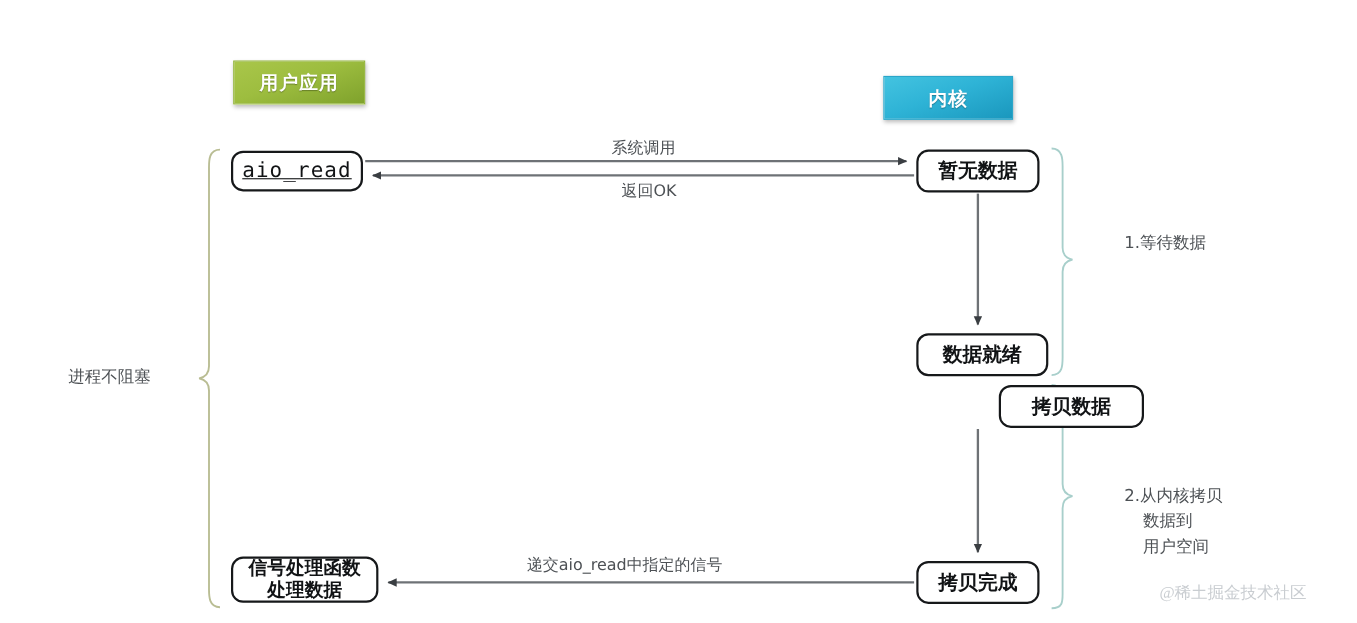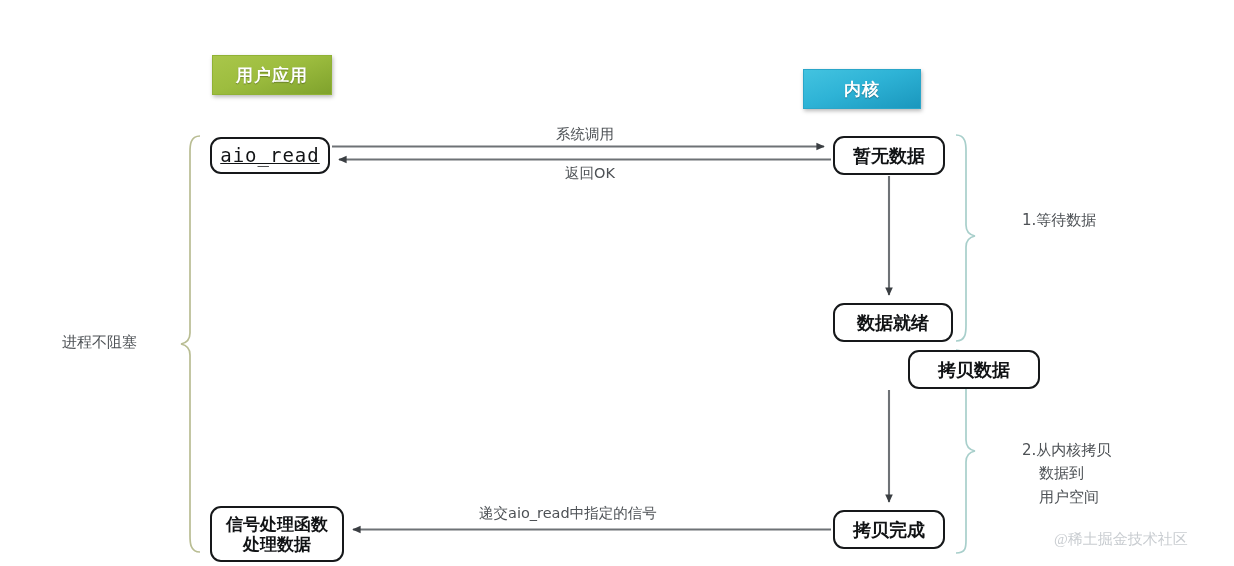--- a/index.html
+++ b/index.html
@@ -64,21 +64,21 @@
     font-size: 19px;
     text-decoration: underline;
   }
   .node .ln { display: block; white-space: nowrap; }
 
   #n-aio      { left: 210px;  top: 137px; width: 120px; height: 37px; }
   #n-nodata   { left: 833px;  top: 136px; width: 112px; height: 39px; }
   #n-ready    { left: 833px;  top: 303px; width: 120px; height: 39px; }
   #n-copying  { left: 876px;  top: 350px; width: 132px; height: 39px; margin-left: 32px; }
   #n-copied   { left: 833px;  top: 510px; width: 112px; height: 39px; }
-  #n-sighand  { left: 210px;  top: 506px; width: 134px; height: 56px; font-size: 17px; }
+  #n-sighand  { left: 210px;  top: 506px; width: 134px; height: 42px; font-size: 17px; }
 
   
   .edge-label {
     position: absolute;
     color: #4d5155;
     font-size: 14.5px;
     white-space: nowrap;
     z-index: 5;
   }
   #lbl-syscall { left: 556px; top: 125px; }

